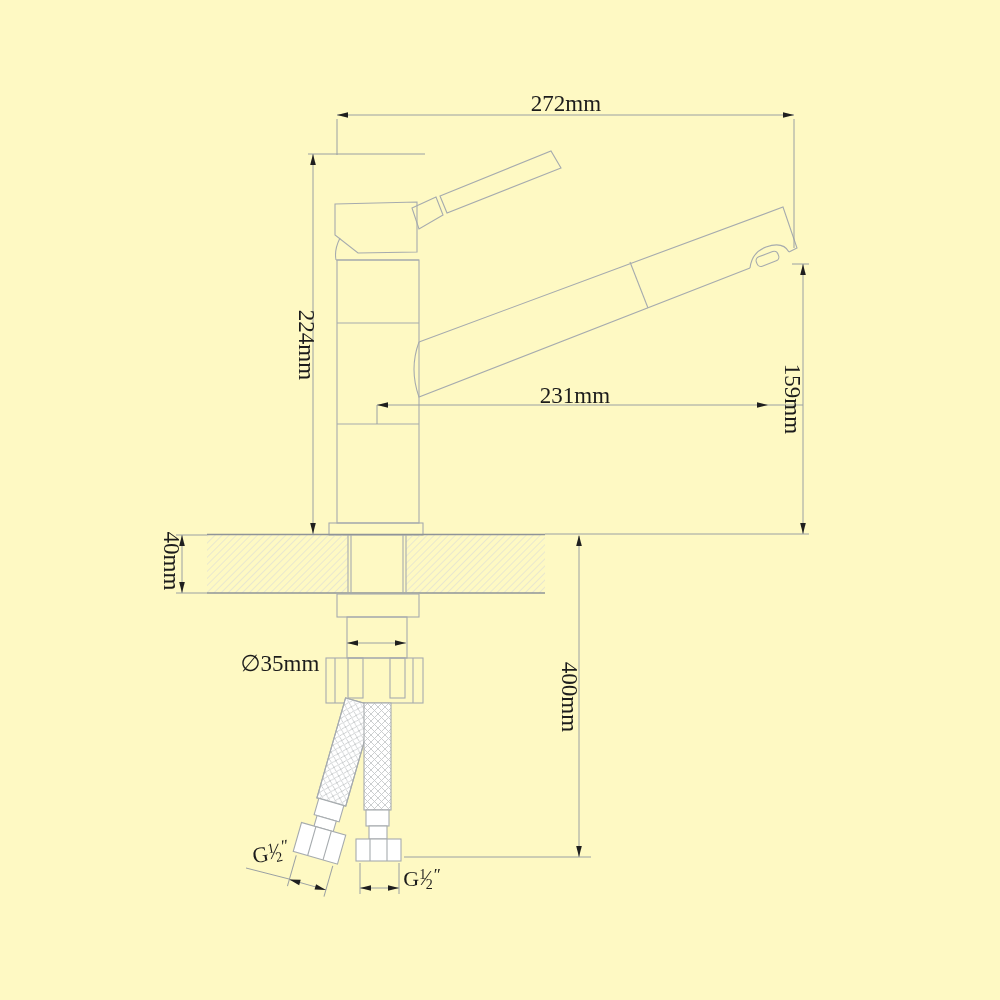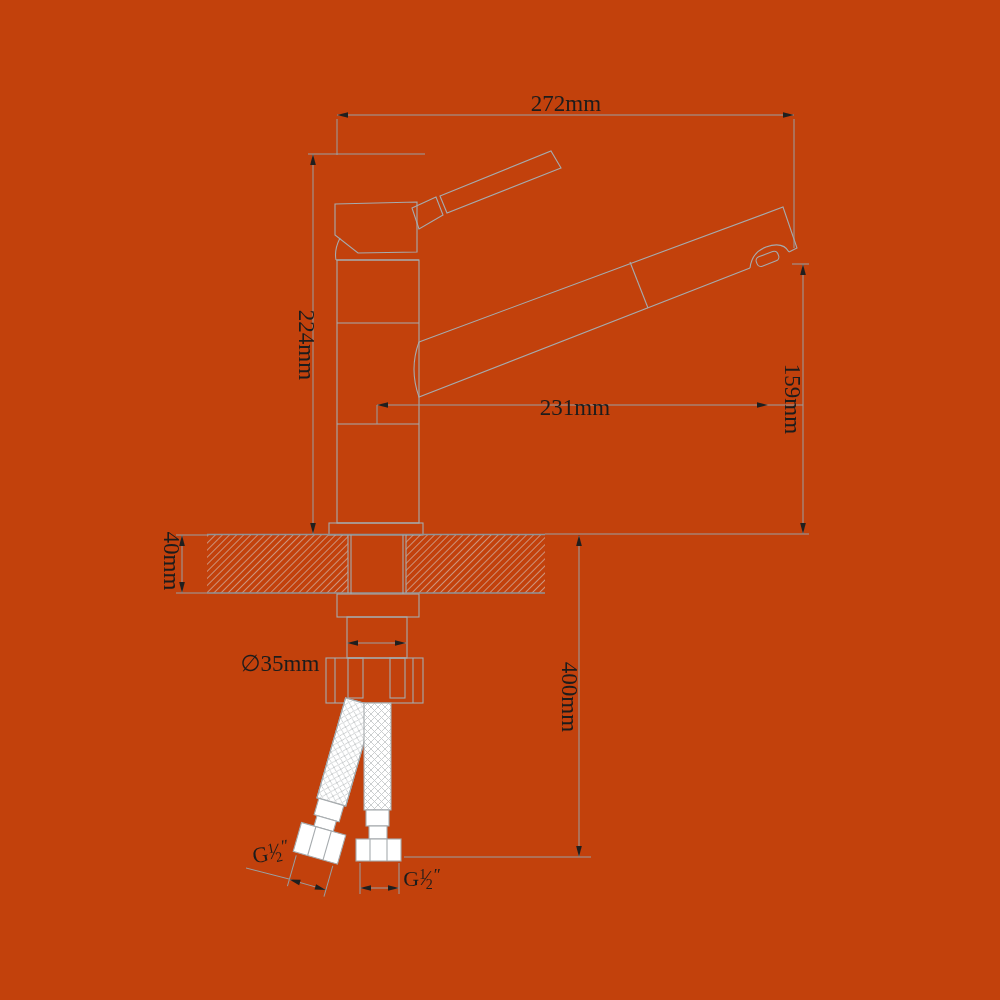--- a/index.html
+++ b/index.html
@@ -1,16 +1,16 @@
 <!DOCTYPE html>
 <html><head>
 <meta charset="utf-8">
 <style>
   html,body{margin:0;padding:0;background:#fff;}
-  .page{position:relative;width:1000px;height:1000px;background:#c2410c;overflow:hidden;
+  .page{position:relative;width:1000px;height:1000px;background:#fef9c3;overflow:hidden;
         font-family:"Liberation Serif", serif;}
   .page svg{position:absolute;left:0;top:0;}
   .dim{position:absolute;transform:translate(-50%,-50%);
        font:23px "Liberation Serif", serif;color:#1c1c1c;white-space:nowrap;}
   .dim.rot{transform:translate(-50%,-50%) rotate(90deg);}
   .thread{position:absolute;transform:translate(-50%,-50%);
           font:22px "Liberation Serif", serif;color:#1c1c1c;white-space:nowrap;}
   .thread.tilt{transform:translate(-50%,-50%) rotate(-11deg);}
   .t-num{font-size:14px;vertical-align:7px;}
   .t-slash{font-size:21px;font-style:italic;margin:0 -2px;vertical-align:1px;}
@@ -159,21 +159,21 @@
       <polygon points="406,643 395,640.2 395,645.8"></polygon>
       <polygon points="360,888 371,885.2 371,890.8"></polygon>
       <polygon points="399,888 388,885.2 388,890.8"></polygon>
     </g>
   </svg>
 
   <div class="dim" style="left:566px;top:104px">272mm</div>
 
   <div class="dim rot" style="left:306px;top:345px">224mm</div>
 
-  <div class="dim" style="left:575px;top:408px">231mm</div>
+  <div class="dim" style="left:575px;top:396px">231mm</div>
 
   <div class="dim rot" style="left:792px;top:399px">159mm</div>
 
   <div class="dim rot" style="left:171px;top:561px">40mm</div>
 
   <div class="dim" style="left:280px;top:663px">∅35mm</div>
 
   <div class="dim rot" style="left:569px;top:697px">400mm</div>
 
   <div class="thread tilt" style="left:271px;top:853px">

